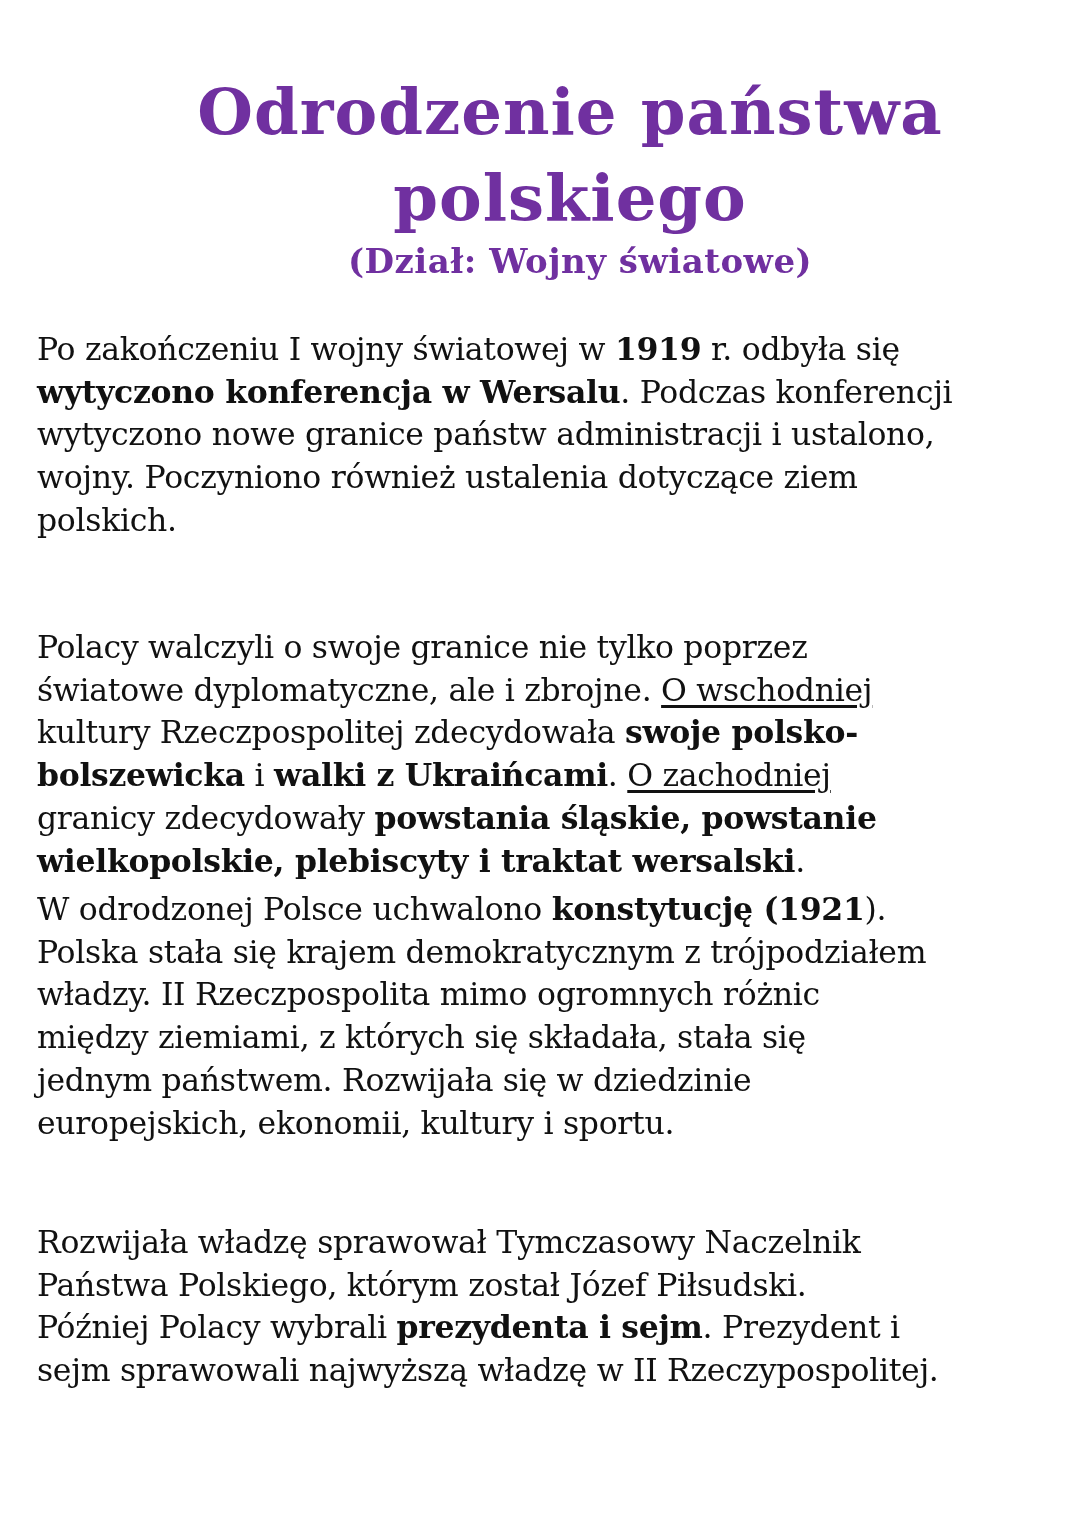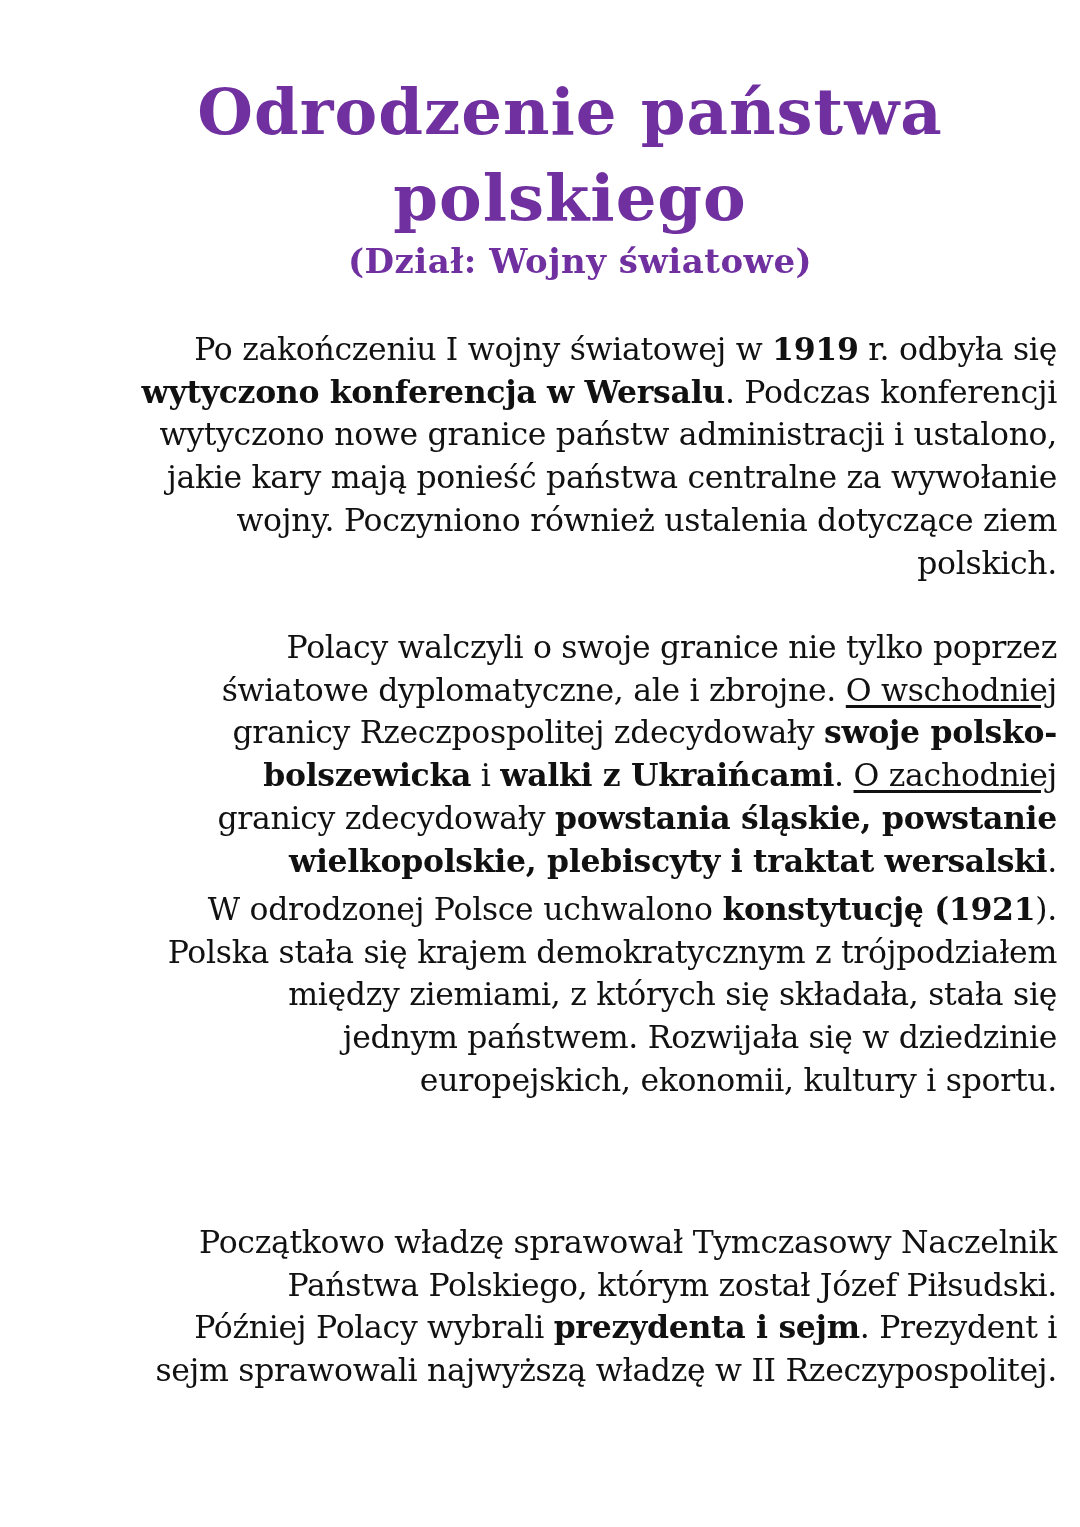--- a/index.html
+++ b/index.html
@@ -4,59 +4,59 @@
 <style>
   html, body { margin:0; padding:0; background:#ffffff; }
   body { width:1080px; height:1527px; position:relative; overflow:hidden;
          font-family:"DejaVu Serif", "Liberation Serif", serif; color:#111; }
   .title { position:absolute; left:0; width:1080px; text-align:center;
            color:#7030A0; font-weight:bold; font-family:"DejaVu Serif", serif; }
   .t1 { top:72px; left:30px; font-size:64px; line-height:80px; letter-spacing:1px; }
   .t2 { top:158px; left:30px; font-size:64px; line-height:80px; letter-spacing:1px; }
   .t3 { top:238px; left:40px; font-size:34px; line-height:46px; letter-spacing:0.5px; }
   .para { position:absolute; left:37px; width:1020px; font-size:31.5px; line-height:42.7px;
-          margin:0; letter-spacing:-0.3px; white-space:nowrap;text-align:right; }
+          margin:0; letter-spacing:-0.3px; white-space:nowrap; }
   .para b { font-weight:bold; }
   .para u { text-underline-offset:4px; }
   .p1 { top:328px; }
   .p2 { top:626px; }
   .p3 { top:888px; }
   .p4 { top:1221px; }
   .line { display:block; }
 </style>
 </head>
 <body>
 
 <div>
   <div class="title t1">Odrodzenie państwa</div>
   <div class="title t2">polskiego</div>
   <div class="title t3">(Dział: Wojny światowe)</div>
 
   <p class="para p1">
       <span class="line"><span>Po zakończeniu I wojny światowej w </span><b>1919</b><span> r. odbyła się</span></span>
       <span class="line"><b>wytyczono konferencja w Wersalu</b><span>. Podczas konferencji</span></span>
       <span class="line"><span>wytyczono nowe granice państw administracji i ustalono,</span></span>
-      <span class="line"><span>jakie kary mają ponieść państwa centralne za wywołanie</span></span>
       <span class="line"><span>wojny. Poczyniono również ustalenia dotyczące ziem</span></span>
       <span class="line"><span>polskich.</span></span>
     </p>
   <p class="para p2">
       <span class="line"><span>Polacy walczyli o swoje granice nie tylko poprzez</span></span>
       <span class="line"><span>światowe dyplomatyczne, ale i zbrojne. </span><u>O wschodniej</u></span>
-      <span class="line"><span>granicy Rzeczpospolitej zdecydowały </span><b>swoje polsko-</b></span>
+      <span class="line"><span>kultury Rzeczpospolitej zdecydowała </span><b>swoje polsko-</b></span>
       <span class="line"><b>bolszewicka</b><span> i </span><b>walki z Ukraińcami</b><span>. </span><u>O zachodniej</u></span>
       <span class="line"><span>granicy zdecydowały </span><b>powstania śląskie, powstanie</b></span>
       <span class="line"><b>wielkopolskie, plebiscyty i traktat wersalski</b><span>.</span></span>
     </p>
   <p class="para p3">
       <span class="line"><span>W odrodzonej Polsce uchwalono </span><b>konstytucję (1921</b><span>).</span></span>
       <span class="line"><span>Polska stała się krajem demokratycznym z trójpodziałem</span></span>
+      <span class="line"><span>władzy. II Rzeczpospolita mimo ogromnych różnic</span></span>
       <span class="line"><span>między ziemiami, z których się składała, stała się</span></span>
       <span class="line"><span>jednym państwem. Rozwijała się w dziedzinie</span></span>
       <span class="line"><span>europejskich, ekonomii, kultury i sportu.</span></span>
     </p>
   <p class="para p4">
-      <span class="line"><span>Początkowo władzę sprawował Tymczasowy Naczelnik</span></span>
+      <span class="line"><span>Rozwijała władzę sprawował Tymczasowy Naczelnik</span></span>
       <span class="line"><span>Państwa Polskiego, którym został Józef Piłsudski.</span></span>
       <span class="line"><span>Później Polacy wybrali </span><b>prezydenta i sejm</b><span>. Prezydent i</span></span>
       <span class="line"><span>sejm sprawowali najwyższą władzę w II Rzeczypospolitej.</span></span>
     </p>
 </div>
 
 </body></html>

